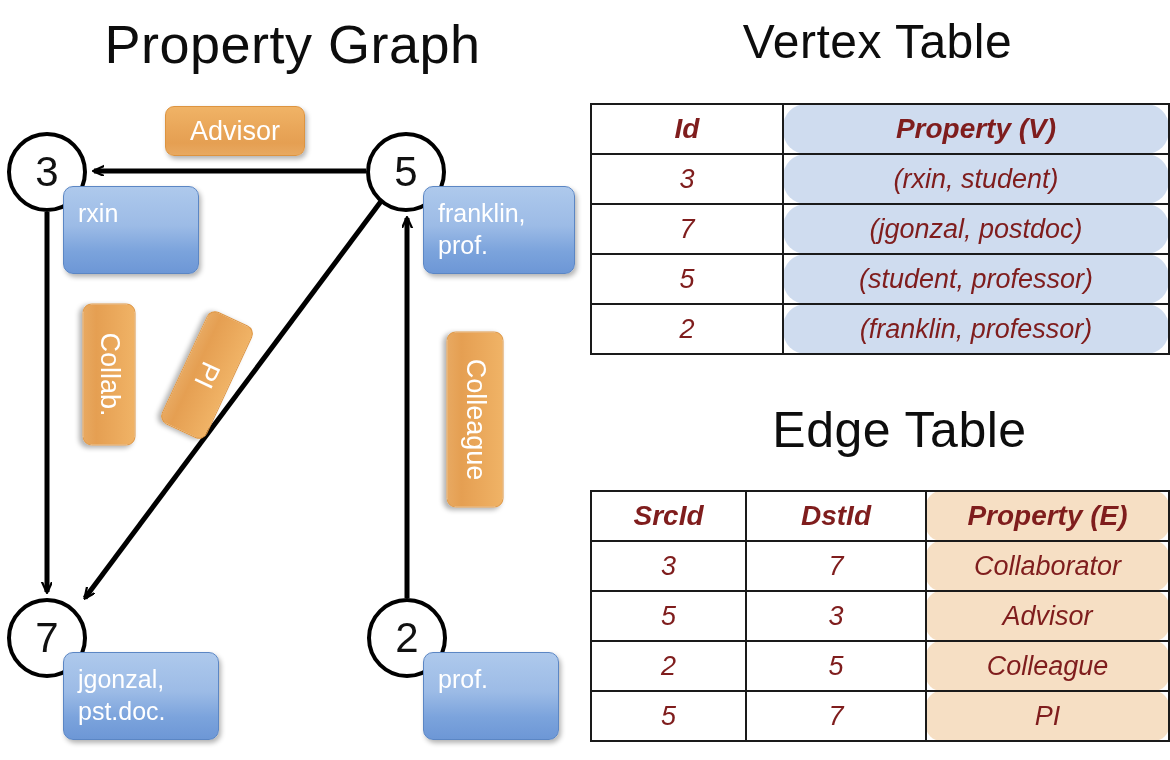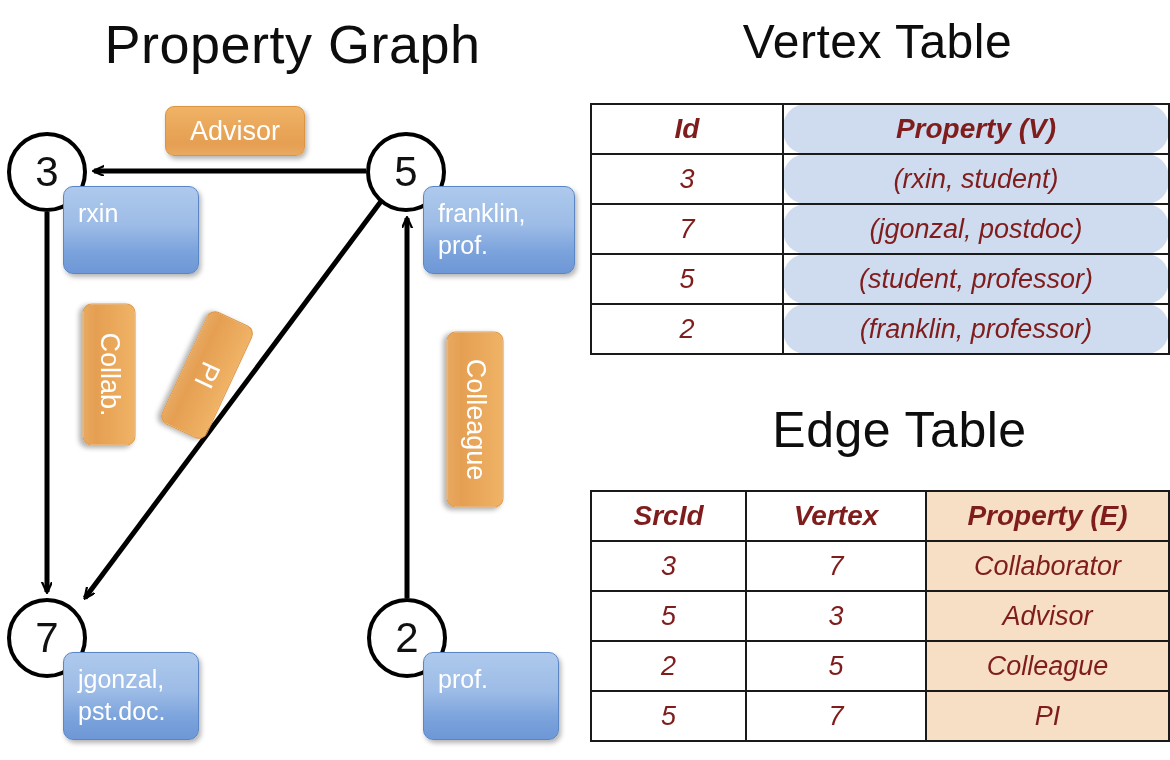--- a/index.html
+++ b/index.html
@@ -147,21 +147,21 @@
 
   #vertex-table { left: 590px; top: 103px; width: 578px; }
   #vertex-table col.c-id   { width: 192px; }
   #vertex-table col.c-prop { width: 386px; }
   #vertex-table th, #vertex-table td { height: 48px; }
 
   #edge-table { left: 590px; top: 490px; width: 578px; }
   #edge-table col.c-src  { width: 155px; }
   #edge-table col.c-dst  { width: 180px; }
   #edge-table col.c-prop { width: 243px; }
-  #edge-table th, #edge-table td { height: 48px; }
+  #edge-table th, #edge-table td { height: 48px; border-radius: 15px; }
 </style>
 </head>
 <body>
 
 <div class="title" id="title-property-graph">Property Graph</div>
 <div class="title" id="title-vertex-table">Vertex Table</div>
 <div class="title" id="title-edge-table">Edge Table</div>
 
 <div id="graph-panel">
 
@@ -202,21 +202,21 @@
     <span>2</span>
   </div>
 
   <div class="prop-box" style="left:63px; top:186px; width:136px; height:88px;">
     <div>rxin</div>
   </div>
   <div class="prop-box" style="left:423px;top:186px; width:152px; height:88px;">
     <div>franklin,</div>
     <div>prof.</div>
   </div>
-  <div class="prop-box" style="left:63px; top:652px; width:136px; height:88px;">
+  <div class="prop-box" style="left:63px; top:652px; width:156px; height:88px;">
     <div>jgonzal,</div>
     <div>pst.doc.</div>
   </div>
   <div class="prop-box" style="left:423px;top:652px; width:136px; height:88px;">
     <div>prof.</div>
   </div>
 
   <div class="edge-label" id="label-advisor">Advisor</div>
   <div class="edge-label" id="label-collab">Collab.</div>
   <div class="edge-label" id="label-pi">PI</div>
@@ -256,21 +256,21 @@
 
 <table class="data-table" id="edge-table">
   <colgroup>
       <col class="c-src">
       <col class="c-dst">
       <col class="c-prop">
     </colgroup>
   <thead>
     <tr>
       <th>SrcId</th>
-      <th>Vertex</th>
+      <th>DstId</th>
       <th class="eg-prop">Property (E)</th>
     </tr>
   </thead>
   <tbody>
     <tr>
       <td>3</td>
       <td>7</td>
       <td class="eg-prop">Collaborator</td>
     </tr>
     <tr>

